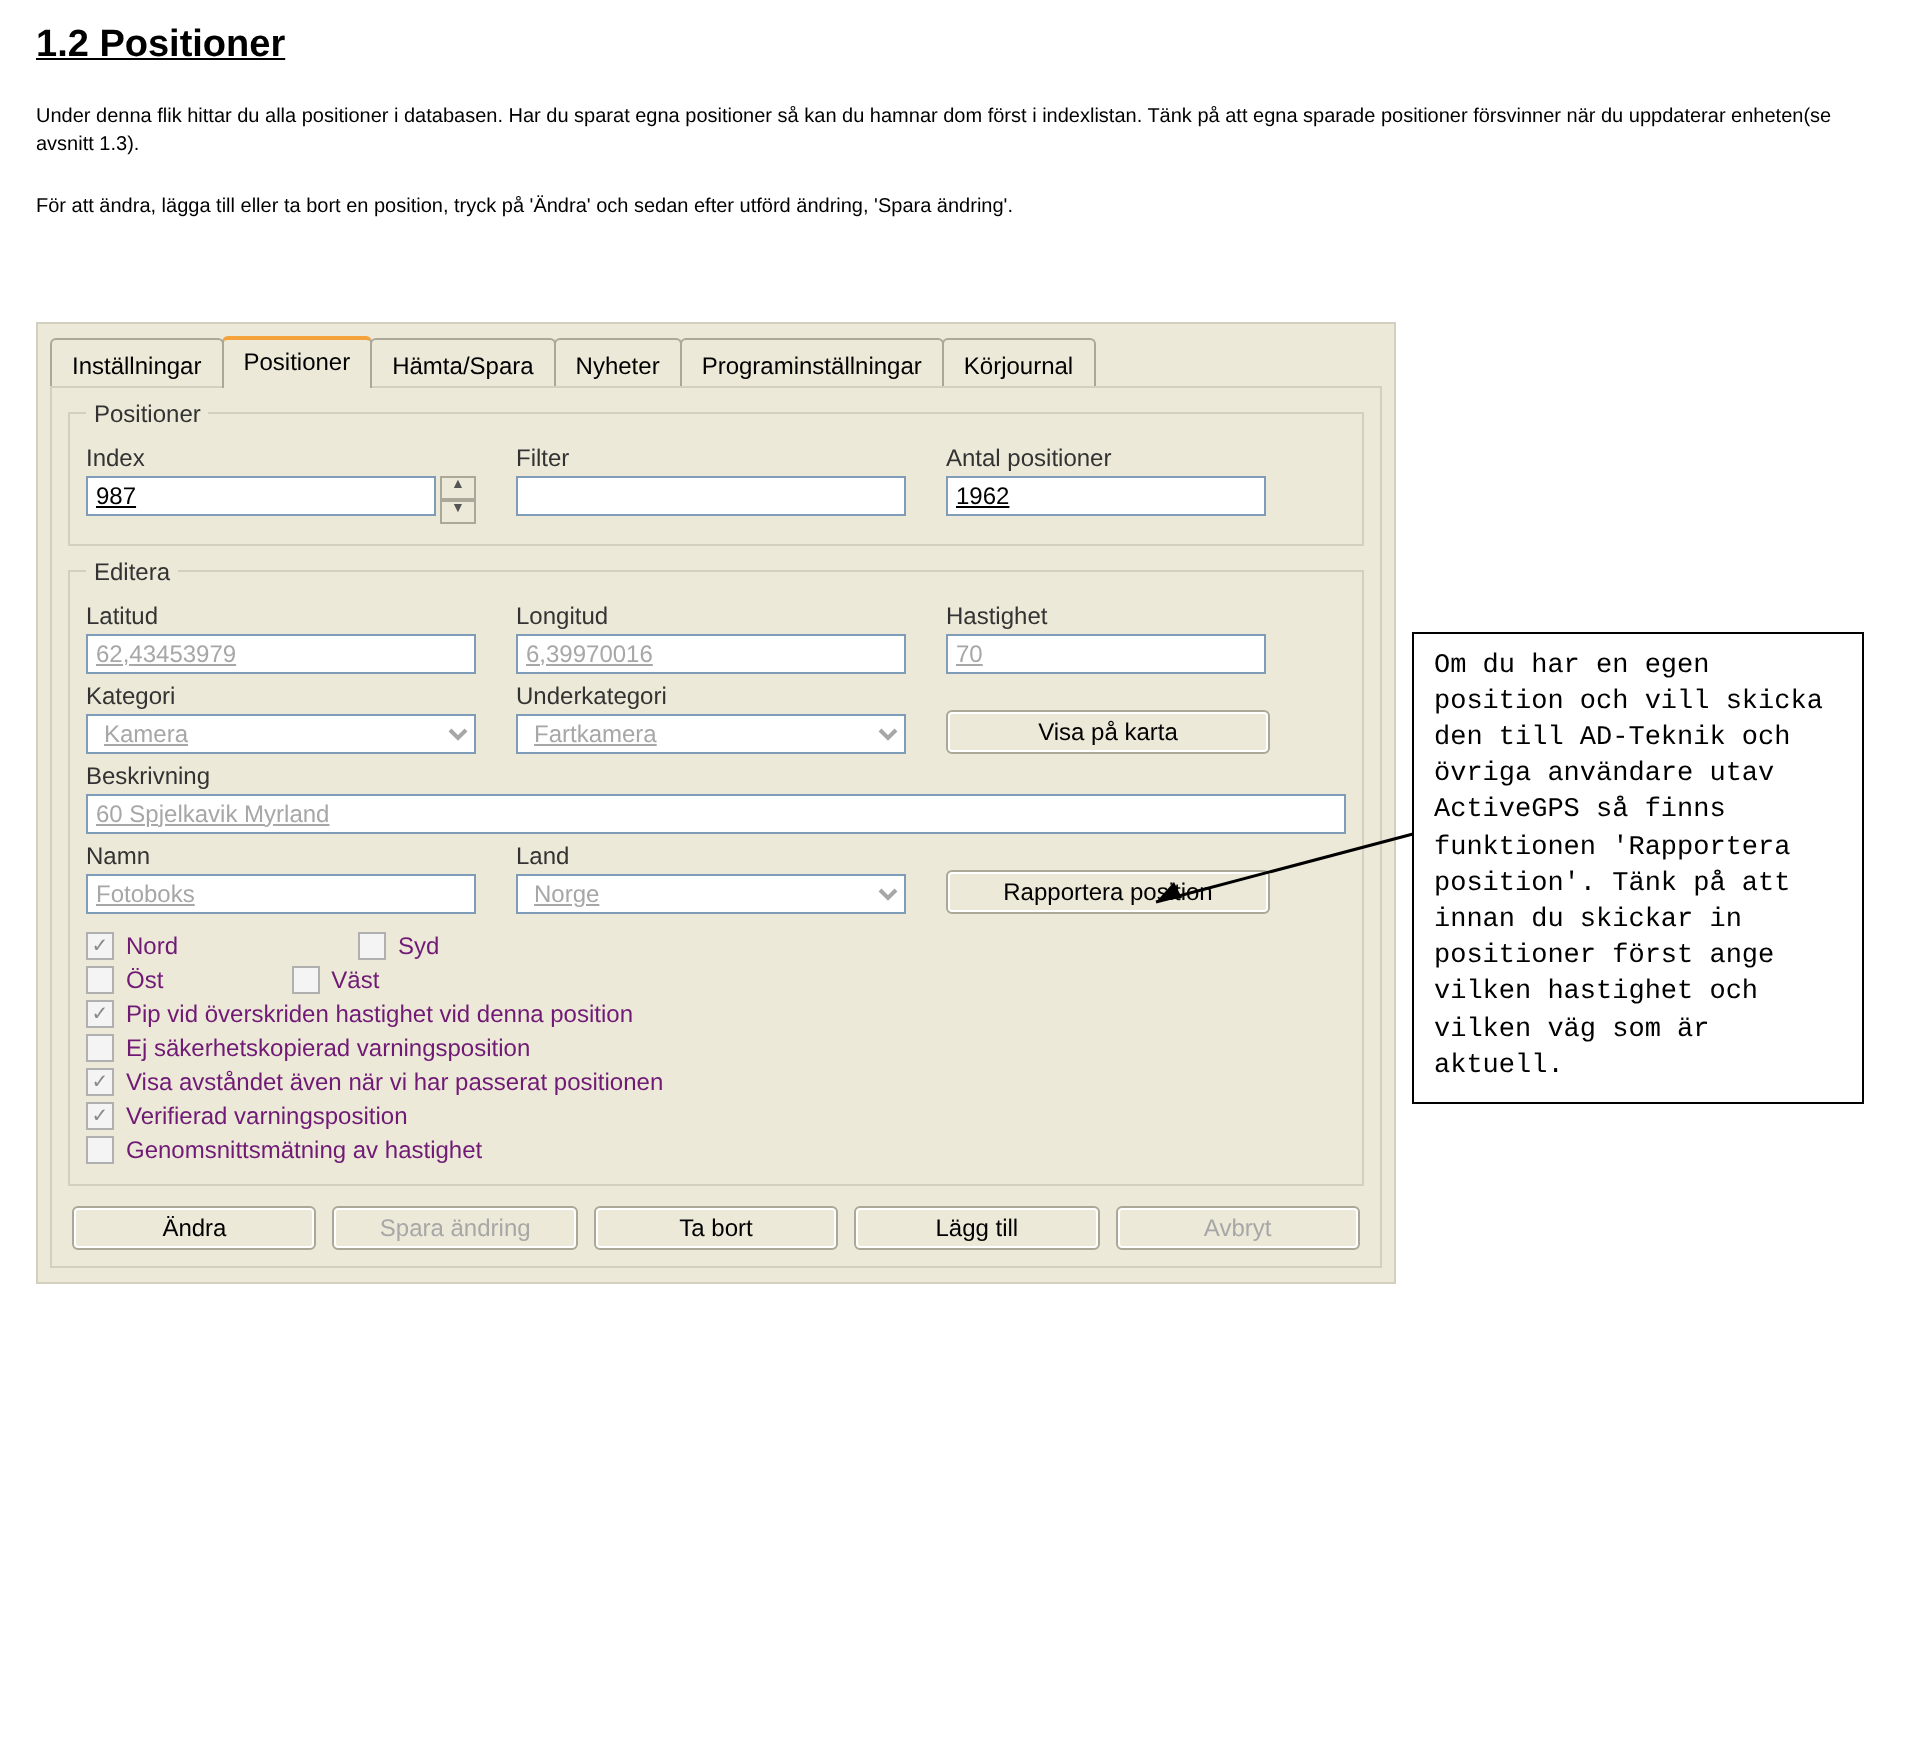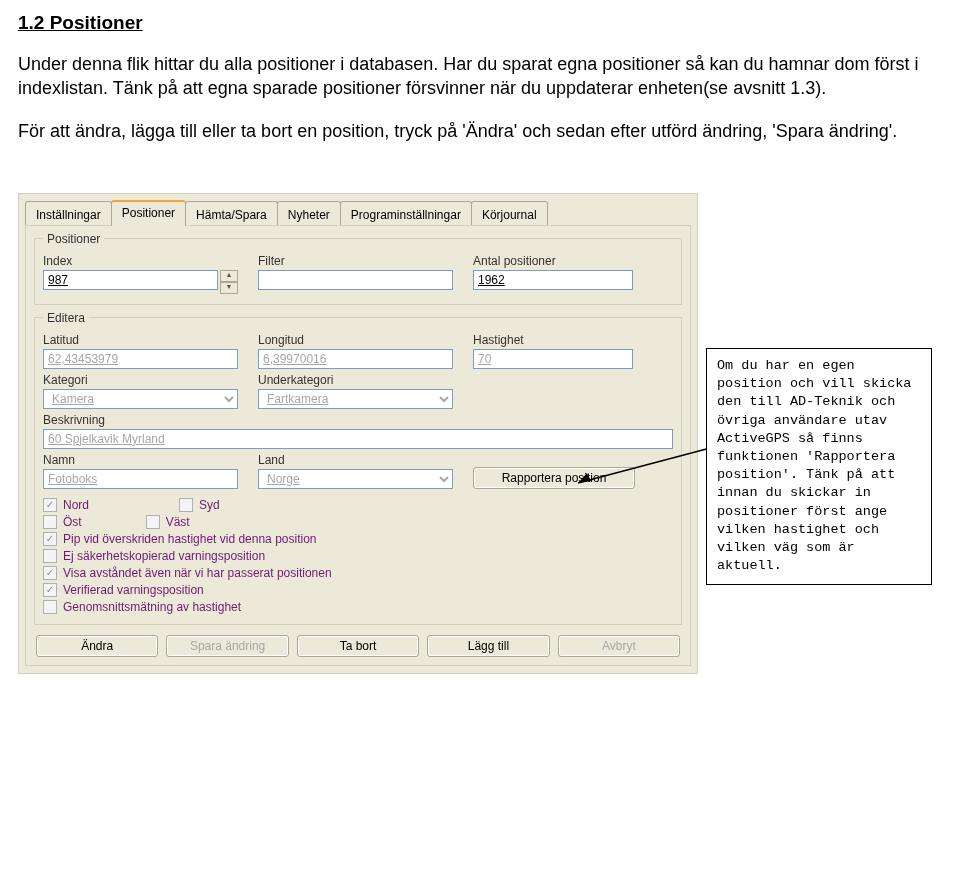--- a/index.html
+++ b/index.html
@@ -13,21 +13,21 @@
   .page {
     padding: 12px 18px 30px 18px;
   }
   .heading {
     font-size: 19px;
     font-weight: bold;
     text-decoration: underline;
     margin-bottom: 18px;
   }
   .para {
-    font-size: 18px;
+    font-size: 10px;
     line-height: 1.35;
     margin-bottom: 18px;
   }
   .screenshot-wrap {
     position: relative;
     margin-top: 50px;
   }
   .ui {
     width: 680px;
     background: #ece9d8;
@@ -261,20 +261,23 @@
               <select class="input disabled" style="width:195px">
                 <option>Kamera</option>
               </select>
             </div>
             <div class="col" style="width:195px">
               <div class="flabel">Underkategori</div>
               <select class="input disabled" style="width:195px">
                 <option>Fartkamera</option>
               </select>
             </div>
+            <div class="col" style="width:160px; justify-content:flex-end;">
+              <div class="btn" style="width:160px">Visa på karta</div>
+            </div>
           </div>
 
           <div class="row">
             <div class="col" style="width:100%">
               <div class="flabel">Beskrivning</div>
               <input class="input disabled" style="width: 100%;" value="60 Spjelkavik Myrland">
             </div>
           </div>
 
           <div class="row">

